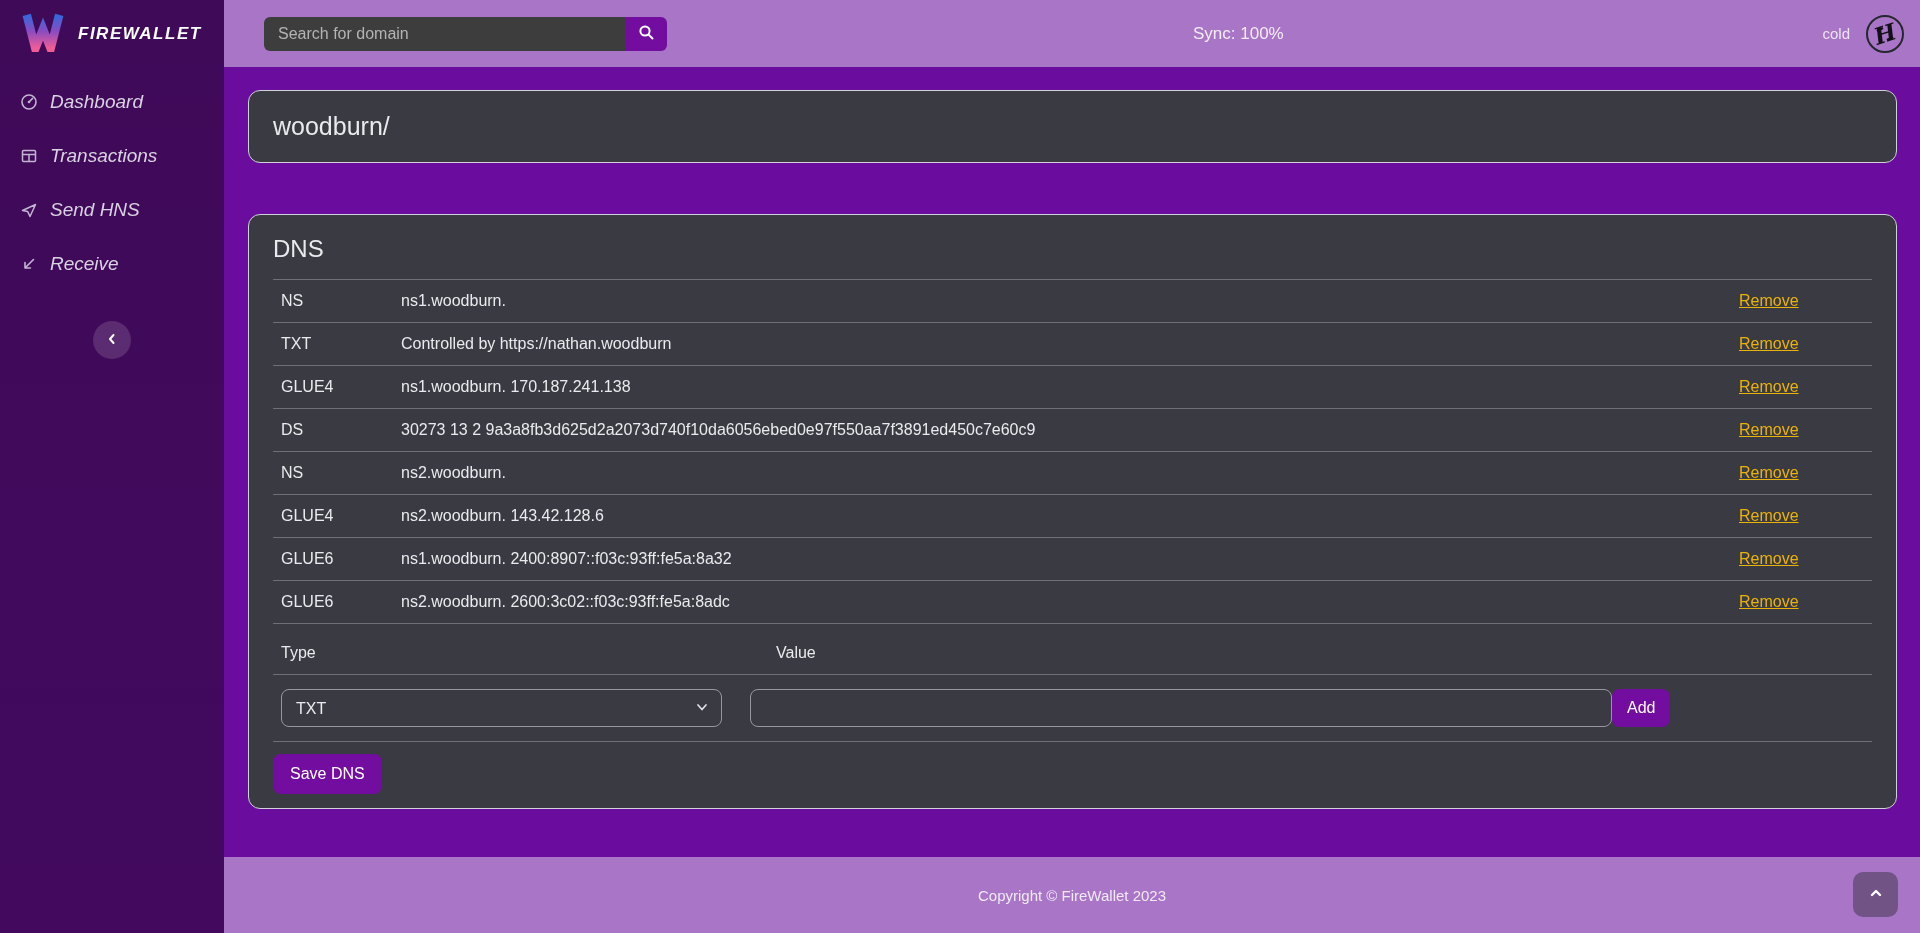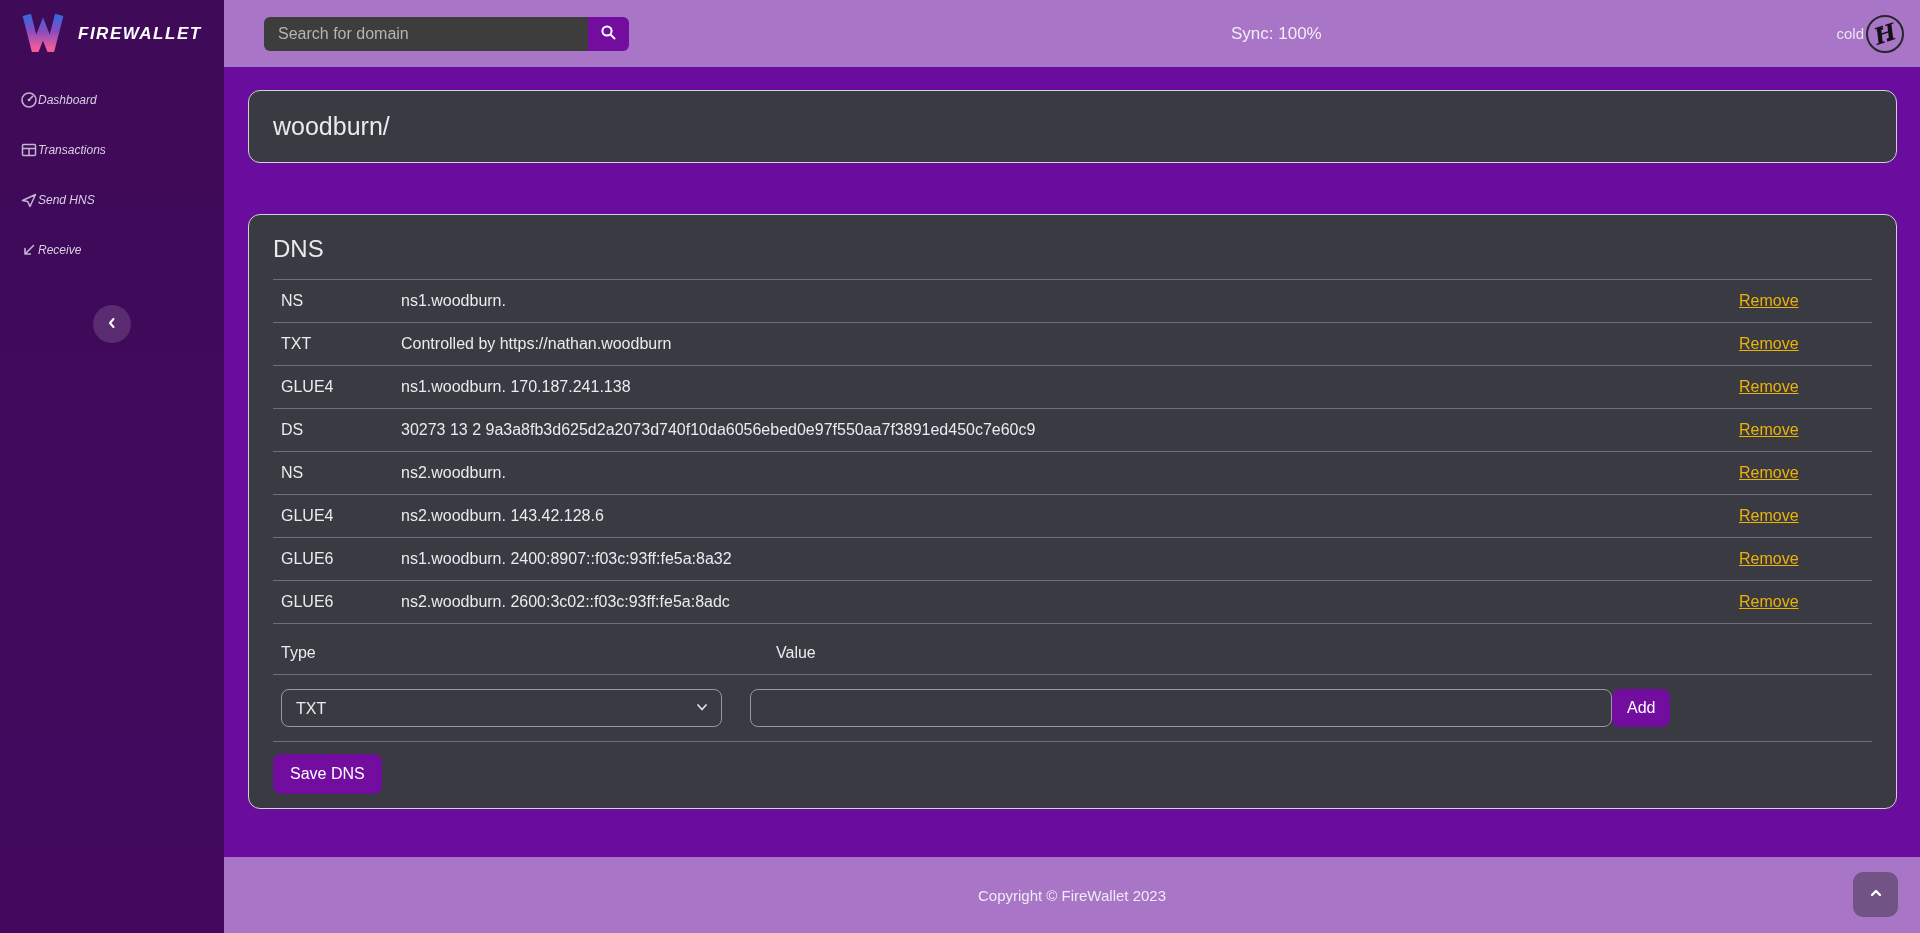--- a/index.html
+++ b/index.html
@@ -22,54 +22,54 @@
   }
   .brand {
     height:67px; display:flex; align-items:center; gap:14px;
     padding:0 18px 0 22px;
   }
   .brand-name {
     color:#ffffff; font-weight:bold; font-size:17px; letter-spacing:1.5px;
   }
   .nav { margin-top:8px; }
   .nav-item {
-    display:flex; align-items:center; 
+    display:flex; align-items:center; gap:12px;
     padding:16px 20px; cursor:pointer;
-    color:#d9d2e2; font-size:12px;
+    color:#d9d2e2; font-size:19px;
   }
   .nav-item .nicon { color:#c2b4d2; display:flex; align-items:center; }
   .collapse-btn {
     display:flex; align-items:center; justify-content:center;
     width:38px; height:38px; border-radius:50%;
     border:none; background:rgba(255,255,255,0.14);
     margin:30px auto 0 auto; cursor:pointer; color:#fff;
   }
 
   
   .right { flex:1; display:flex; flex-direction:column; }
 
   .topbar {
     height:67px; flex:0 0 67px; background:#a975c7;
     display:flex; align-items:center; position:relative;
   }
   .search-group { display:flex; margin-left:40px; }
   .search-input {
-    width:324px; height:34px; background:#3d3d3d; border:none; outline:none;
+    width:362px; height:34px; background:#3d3d3d; border:none; outline:none;
     color:#d7d7d7; font-size:16px; padding:0 14px;
     border-radius:6px 0 0 6px; font-family:inherit;
   }
   .search-input::placeholder { color:#b4b4b4; }
   .search-btn {
     width:41px; height:34px; border:none; background:#720da0;
     border-radius:0 6px 6px 0; cursor:pointer;
     display:flex; align-items:center; justify-content:center; color:#fff;
   }
-  .sync-text { position:absolute; left:1007px; top:50%; transform:translateY(-50%);
+  .sync-text { position:absolute; left:969px; top:50%; transform:translateY(-50%);
     color:#f3edf7; font-size:17px; }
-  .wallet { margin-left:auto; margin-right:16px; display:flex; align-items:center; gap:2px; cursor:pointer; }
+  .wallet { margin-left:auto; margin-right:16px; display:flex; align-items:center; gap:16px; cursor:pointer; }
   .wallet-label { color:#ece4f2; font-size:15px; }
   .hs-circle {
     width:38px; height:38px; border-radius:50%;
     border:2px solid #26262e; display:flex; align-items:center; justify-content:center;
   }
 
   
   .main { flex:1; background:#6a0d9e; padding:23px 23px 0 24px; overflow:hidden; }
   .card {
     background:#3a3a42; border:1px solid #cfd2d6; border-radius:12px;

